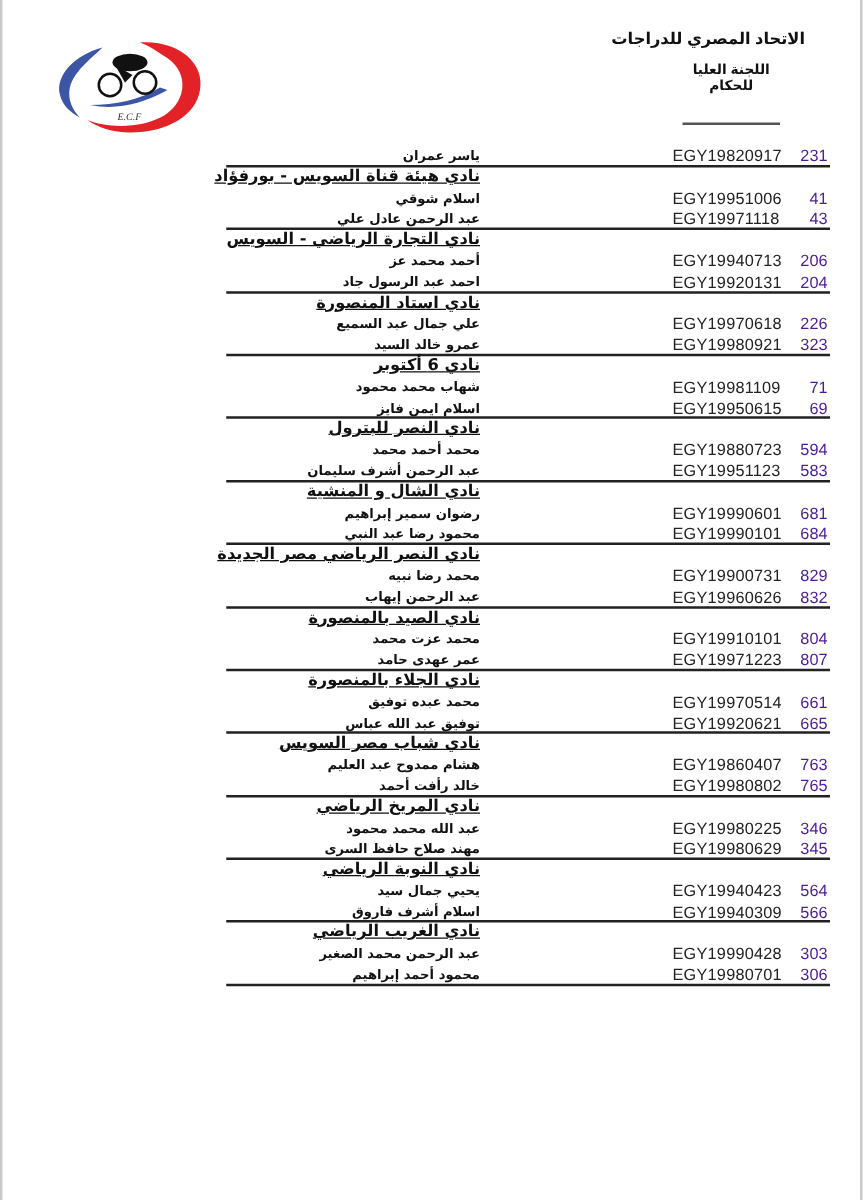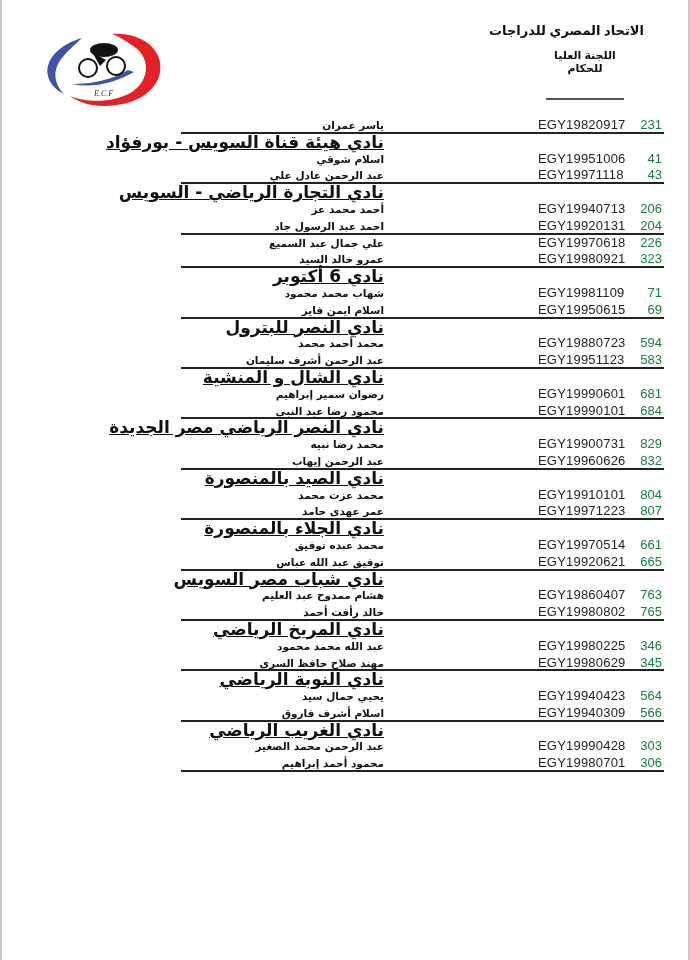--- a/index.html
+++ b/index.html
@@ -20,27 +20,27 @@
     .header .sub {
       font-size: 11px; font-weight: bold; margin-top: 9px; margin-right: 20px; display: inline-block;
       padding-bottom: 23px; border-bottom: 2px solid #555; width: 78px; text-align: center;
     }
     .table {
       position: absolute; left: 181px; top: 117px; width: 483px;
     }
     .row {
       position: relative; height: 16.8px; font-size: 12.5px; line-height: 16.8px;
     }
-    .row .num { position: absolute; right: 2px; top: 0; width: 40px; text-align: right; font-size: 13px; color: #15803d; }
+    .row .num { position: absolute; right: 2px; top: 0; width: 40px; text-align: right; font-size: 13px; color: #4c1d95; }
     .row .code { position: absolute; left: 357px; top: 0; font-size: 13px; color: #222; letter-spacing: 0.2px; }
     .row .name {
       position: absolute; right: 280px; top: 0; direction: rtl; text-align: center;
       font-family: "DejaVu Sans", sans-serif; font-weight: bold; font-size: 10.5px; white-space: nowrap;
     }
-    .row.club .name { text-decoration: underline; font-size: 17px; }
+    .row.club .name { text-decoration: underline; font-size: 13px; }
     .row.last { border-bottom: 2px solid #222; box-sizing: border-box; }
   </style>
 </head>
 <body>
 
 <div class="page-edge"></div>
 
 <div class="logo">
   <svg width="122" height="78" viewBox="0 0 122 78">
     <path d="M70 4 C100 2 122 20 118 42 C115 62 92 76 62 76 C48 76 36 72 28 66 C42 72 70 74 90 62 C108 50 110 26 88 14 C82 10 76 6 70 4 Z" fill="#e32227"></path>
@@ -84,20 +84,23 @@
     <div class="row">
       <span class="name">أحمد محمد عز</span>
       <span class="code">EGY19940713</span>
       <span class="num">206</span>
     </div>
     <div class="row last">
       <span class="name">احمد عبد الرسول جاد</span>
       <span class="code">EGY19920131</span>
       <span class="num">204</span>
     </div>
+    <div class="row club">
+      <span class="name">نادي استاد المنصورة</span>
+    </div>
     <div class="row">
       <span class="name">علي جمال عبد السميع</span>
       <span class="code">EGY19970618</span>
       <span class="num">226</span>
     </div>
     <div class="row last">
       <span class="name">عمرو خالد السيد</span>
       <span class="code">EGY19980921</span>
       <span class="num">323</span>
     </div>

